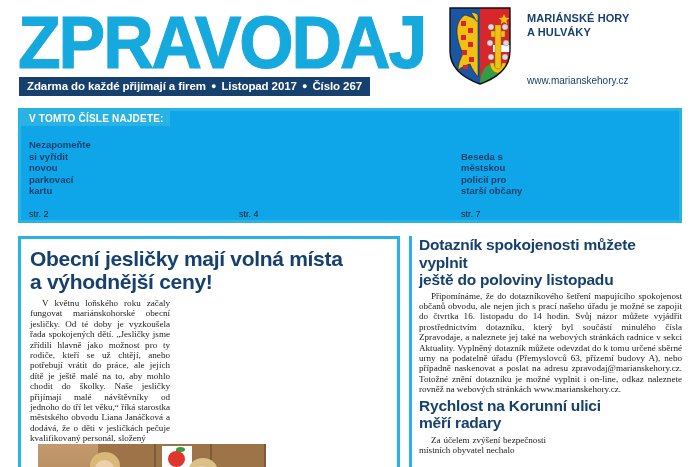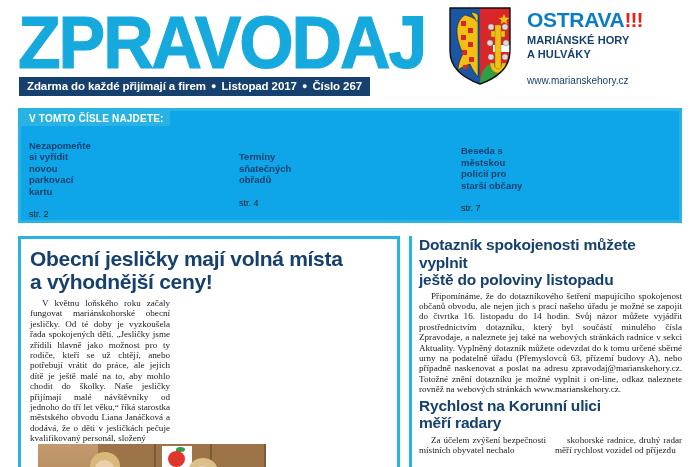--- a/index.html
+++ b/index.html
@@ -119,21 +119,21 @@
     line-height: 15px;
     padding: 0 6px 0 8px;
     white-space: nowrap;
     letter-spacing: 0.2px;
   }
   .teaser-row {
     position: absolute;
     left: 0; top: 15px;
     right: 0; bottom: 0;
     display: flex;
-    align-items: center;
+    align-items: flex-end;
   }
   .tz-text {
     flex: 0 0 auto;
     padding: 14px 6px 0 8px;
     font-size: 9.5px;
     font-weight: bold;
     color: #16406e;
     line-height: 11.5px;
     width: 76px;
   }
@@ -396,23 +396,20 @@
             <circle cx="56" cy="50" r="3"></circle>
           </g>
 
           <path d="M55,7 l1.5,3.6 3.9,.3 -3,2.5 1,3.8 -3.4,-2.1 -3.4,2.1 1,-3.8 -3,-2.5 3.9,-.3 Z" fill="#f2c014"></path>
         </g>
         <path d="M1,1 H61 V44 C61,62 45,72 31,77 C17,72 1,62 1,44 Z" fill="none" stroke="#111" stroke-width="1.4"></path>
       </svg>
     </div>
 
     <div class="brand">
-      <div class="brand-ostrava">
-        <span>OSTRAVA</span><span class="excl">!!!</span>
-      </div>
       <div class="brand-sub">
         <div>MARIÁNSKÉ HORY</div>
         <div>A HULVÁKY</div>
       </div>
       <div class="brand-url">www.marianskehory.cz</div>
     </div>
   </div>
 
   <div class="teaser">
     <div class="teaser-label">V TOMTO ČÍSLE NAJDETE:</div>
@@ -438,21 +435,20 @@
             <span class="band b2"></span>
           <span class="a">A</span>
           <span class="o"></span>
           <span class="t2">POCTIVOSTI</span>
         </div>
       </div>
 
       <div class="tz-sep"></div>
 
       <div class="tz-text">
-        <span>Termíny sňatečných obřadů</span>
         <span class="pg">str. 4</span>
       </div>
       <div class="tz-photo ph-rings">
         <div class="bg"></div>
         <div class="base"></div>
         <div class="flower"></div>
         <div class="ring r1"></div>
         <div class="ring r2"></div>
       </div>
 
@@ -536,19 +532,18 @@
       </div>
     </div>
 
     <div class="mt10">
       <h2 class="headline-r">
         <span>Rychlost na Korunní ulici</span><br>
         <span>měří radary</span>
       </h2>
       <div class="two-col body-serif">
         <p>Za účelem zvýšení bezpečnosti místních obyvatel nechalo</p>
-        <p>skohorské radnice, druhý radar měří rychlost vozidel od příjezdu</p>
       </div>
     </div>
 
   </div>
 
 </div>
 
 </body></html>

